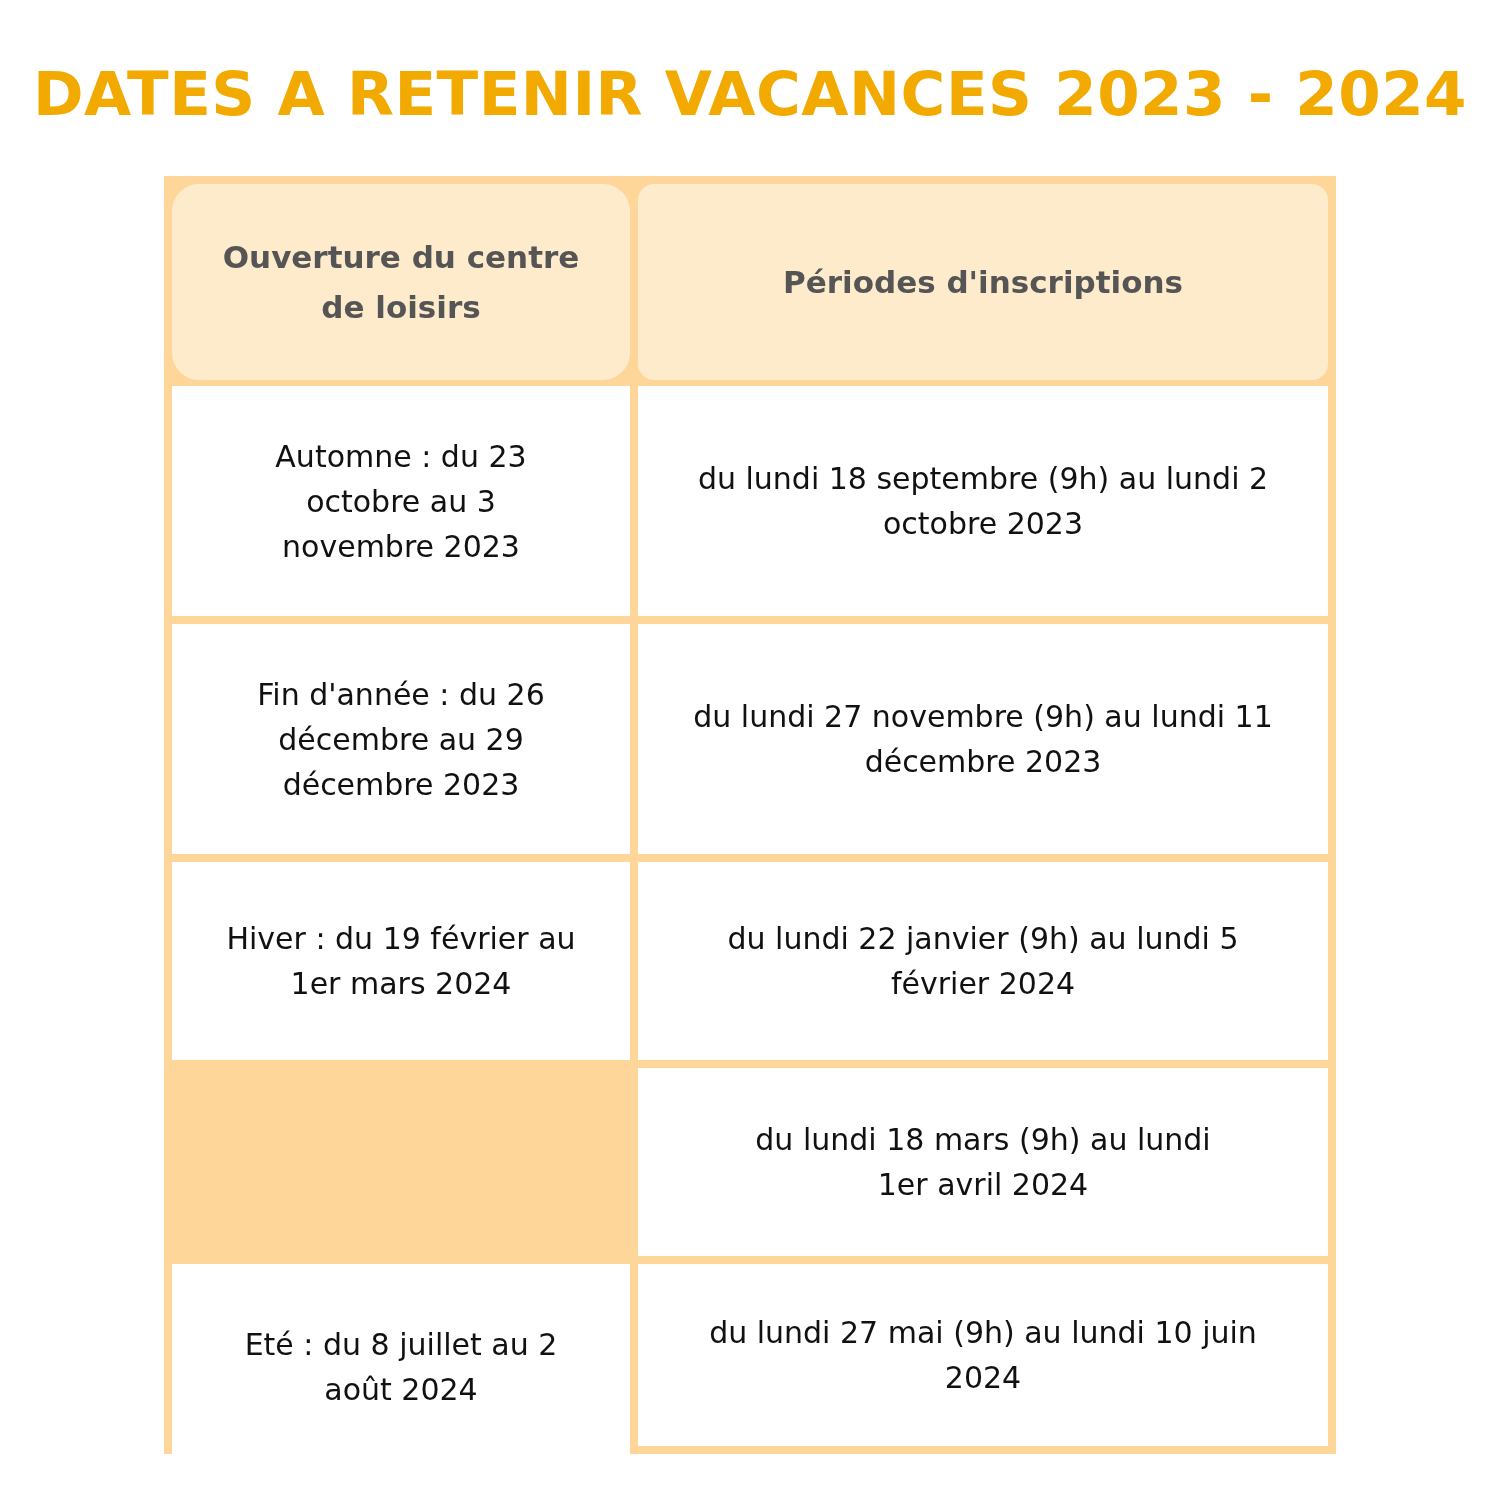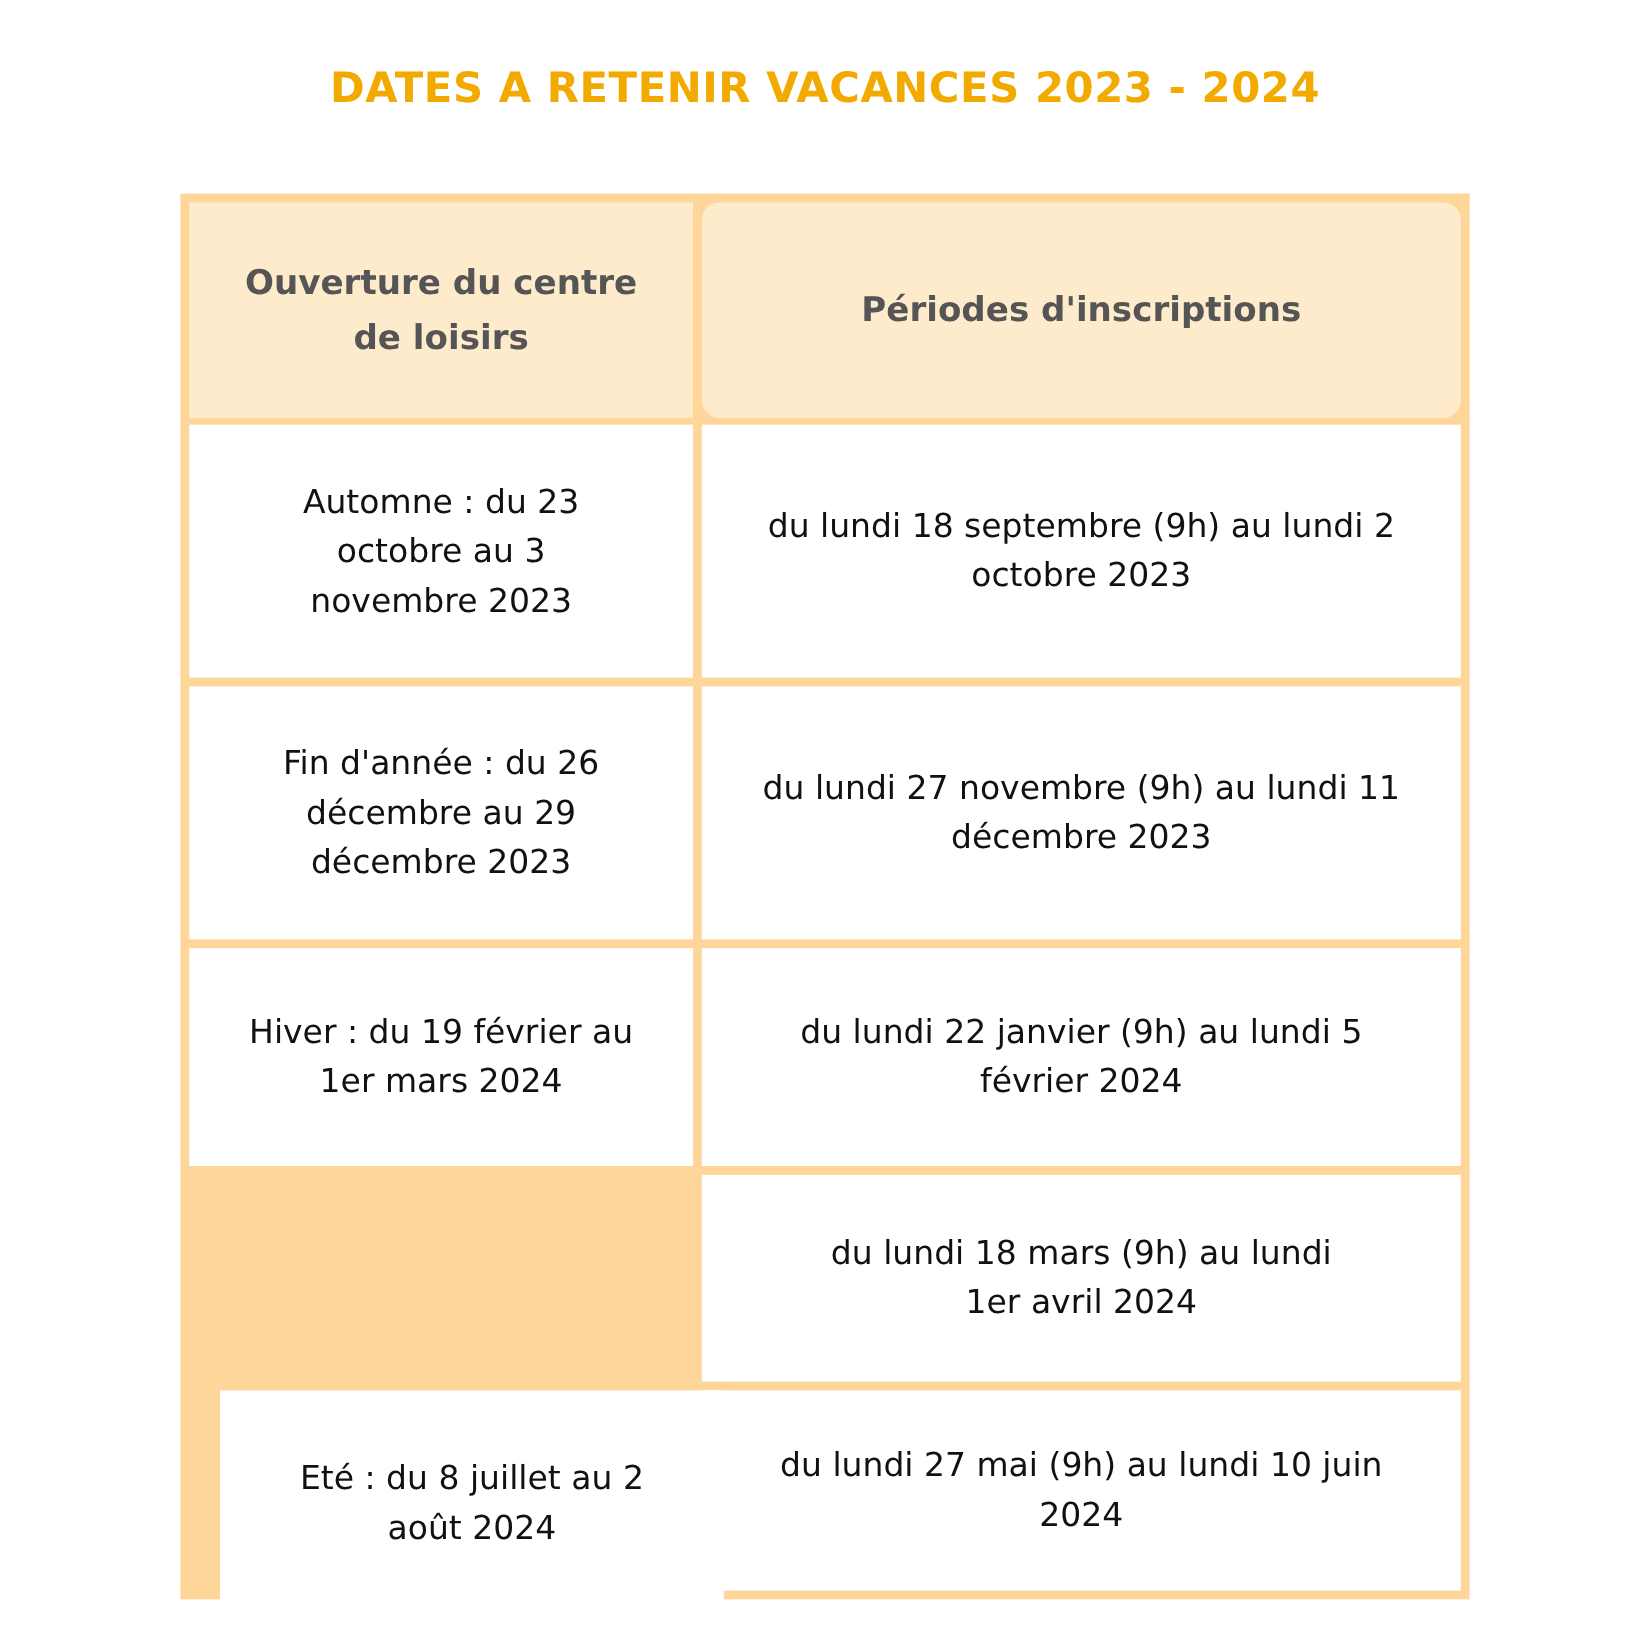--- a/index.html
+++ b/index.html
@@ -1,41 +1,41 @@
 <!DOCTYPE html>
 <html><head>
 <meta charset="utf-8">
 <style>
   html, body { margin: 0; padding: 0; background: #ffffff; }
   body { width: 1500px; height: 1500px; position: relative; overflow: hidden;
          font-family: "DejaVu Sans", sans-serif; }
   .title { position: absolute; left: 0; top: 58px; width: 1500px; text-align: center;
-           color: #F2A900; font-weight: bold; font-size: 38px; letter-spacing: 0.5px; }
+           color: #F2A900; font-weight: bold; font-size: 61px; letter-spacing: 0.5px; }
   .table { position: absolute; left: 164px; top: 176px; width: 1172px; height: 1278px;
            background: #FFD699; box-sizing: border-box; }
   .cell { position: absolute; box-sizing: border-box; display: flex; align-items: center;
           justify-content: center; text-align: center; color: #111; font-size: 30px;
           line-height: 45px; background: #fff; padding: 0 30px; }
   .cell.head { background: #FDEBCB; color: #555; font-weight: bold; font-size: 31px; line-height: 50px; }
 </style>
 </head>
 <body>
 
 <div class="title">DATES A RETENIR VACANCES 2023 - 2024</div>
 
 <div class="table">
-  <div class="cell head" style="left:8px;top:8px;width:458px;height:196px;padding:0 36px;">Ouverture du centre de loisirs</div>
+  <div class="cell head" style="left:8px;top:8px;width:458px;height:196px;padding:0 36px;border-radius:27px;">Ouverture du centre de loisirs</div>
   <div class="cell head" style="left:474px;top:8px;width:690px;height:196px;border-radius:16px;">Périodes d'inscriptions</div>
 
   <div class="cell" style="left:8px;top:210px;width:458px;height:230px;padding:0 70px;">Automne : du 23 octobre au 3 novembre 2023</div>
   <div class="cell" style="left:474px;top:210px;width:690px;height:230px;">du lundi 18 septembre (9h) au lundi 2 octobre 2023</div>
 
   <div class="cell" style="left:8px;top:448px;width:458px;height:230px;padding:0 60px;">Fin d'année : du 26 décembre au 29 décembre 2023</div>
   <div class="cell" style="left:474px;top:448px;width:690px;height:230px;">du lundi 27 novembre (9h) au lundi 11 décembre 2023</div>
 
   <div class="cell" style="left:8px;top:686px;width:458px;height:198px;">Hiver : du 19 février au 1er mars 2024</div>
   <div class="cell" style="left:474px;top:686px;width:690px;height:198px;padding:0 50px;">du lundi 22 janvier (9h) au lundi 5 février 2024</div>
 
   <div class="cell" style="left:474px;top:892px;width:690px;height:188px;padding:0 92px;">du lundi 18 mars (9h) au lundi 1er avril 2024</div>
 
-  <div class="cell" style="left:8px;top:1088px;width:458px;height:206px;padding:0 50px;margin-left:28px;">Eté : du 8 juillet au 2 août 2024</div>
+  <div class="cell" style="left:8px;top:1088px;width:458px;height:206px;padding:0 50px;">Eté : du 8 juillet au 2 août 2024</div>
   <div class="cell" style="left:474px;top:1088px;width:690px;height:182px;">du lundi 27 mai (9h) au lundi 10 juin 2024</div>
 </div>
 
 </body></html>

